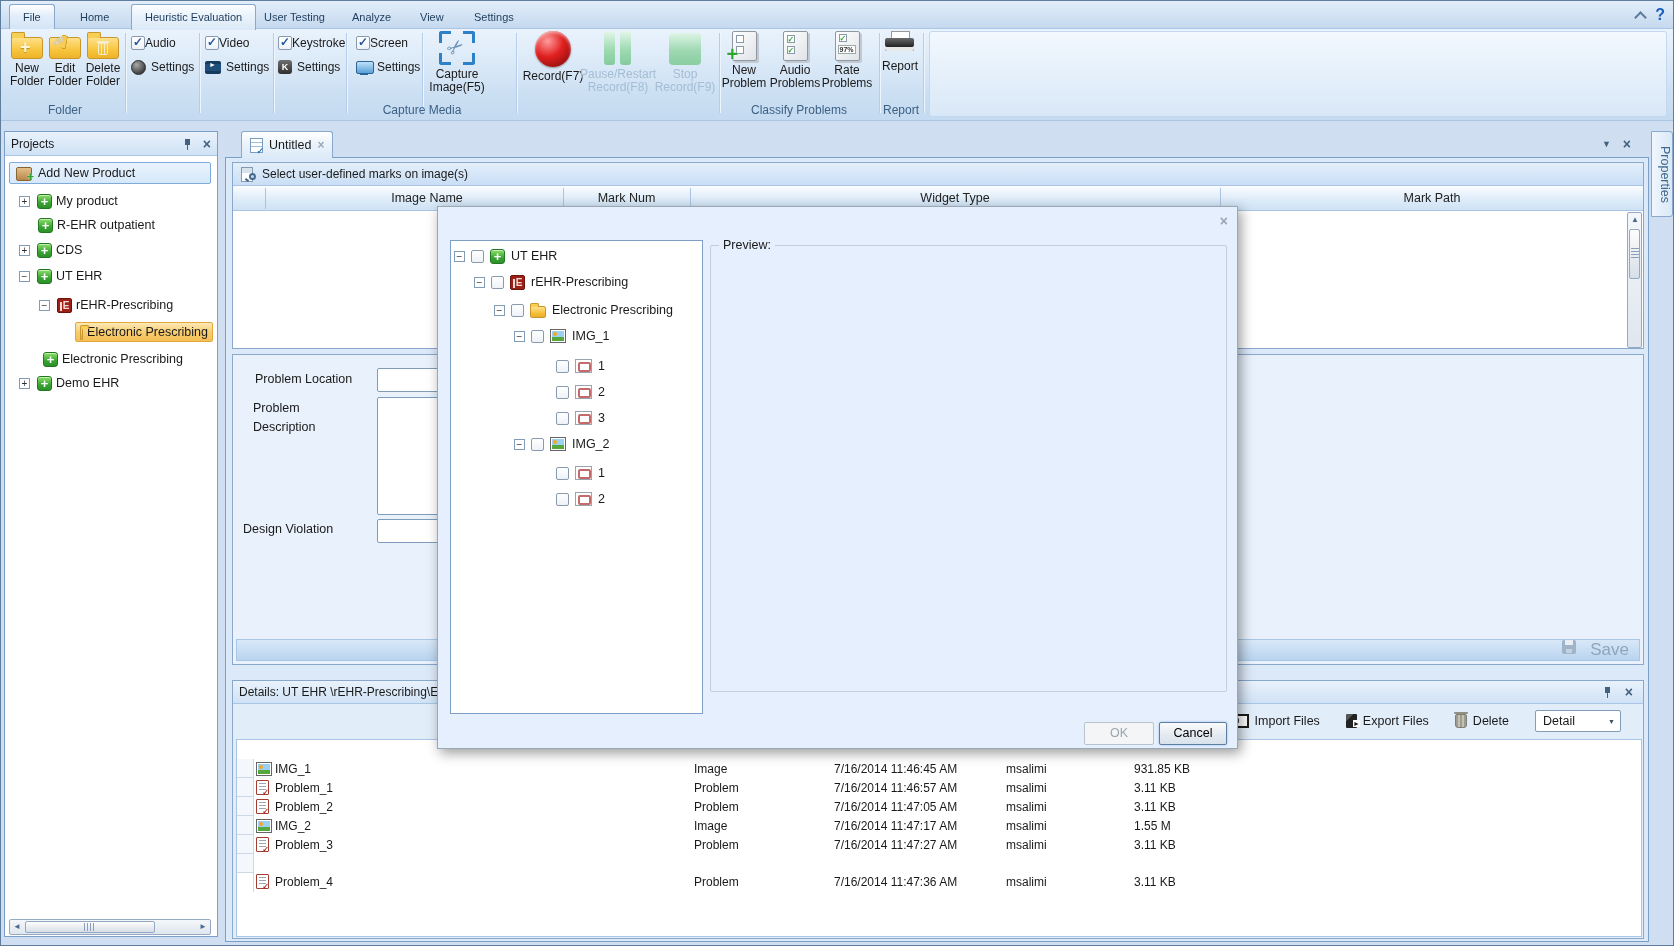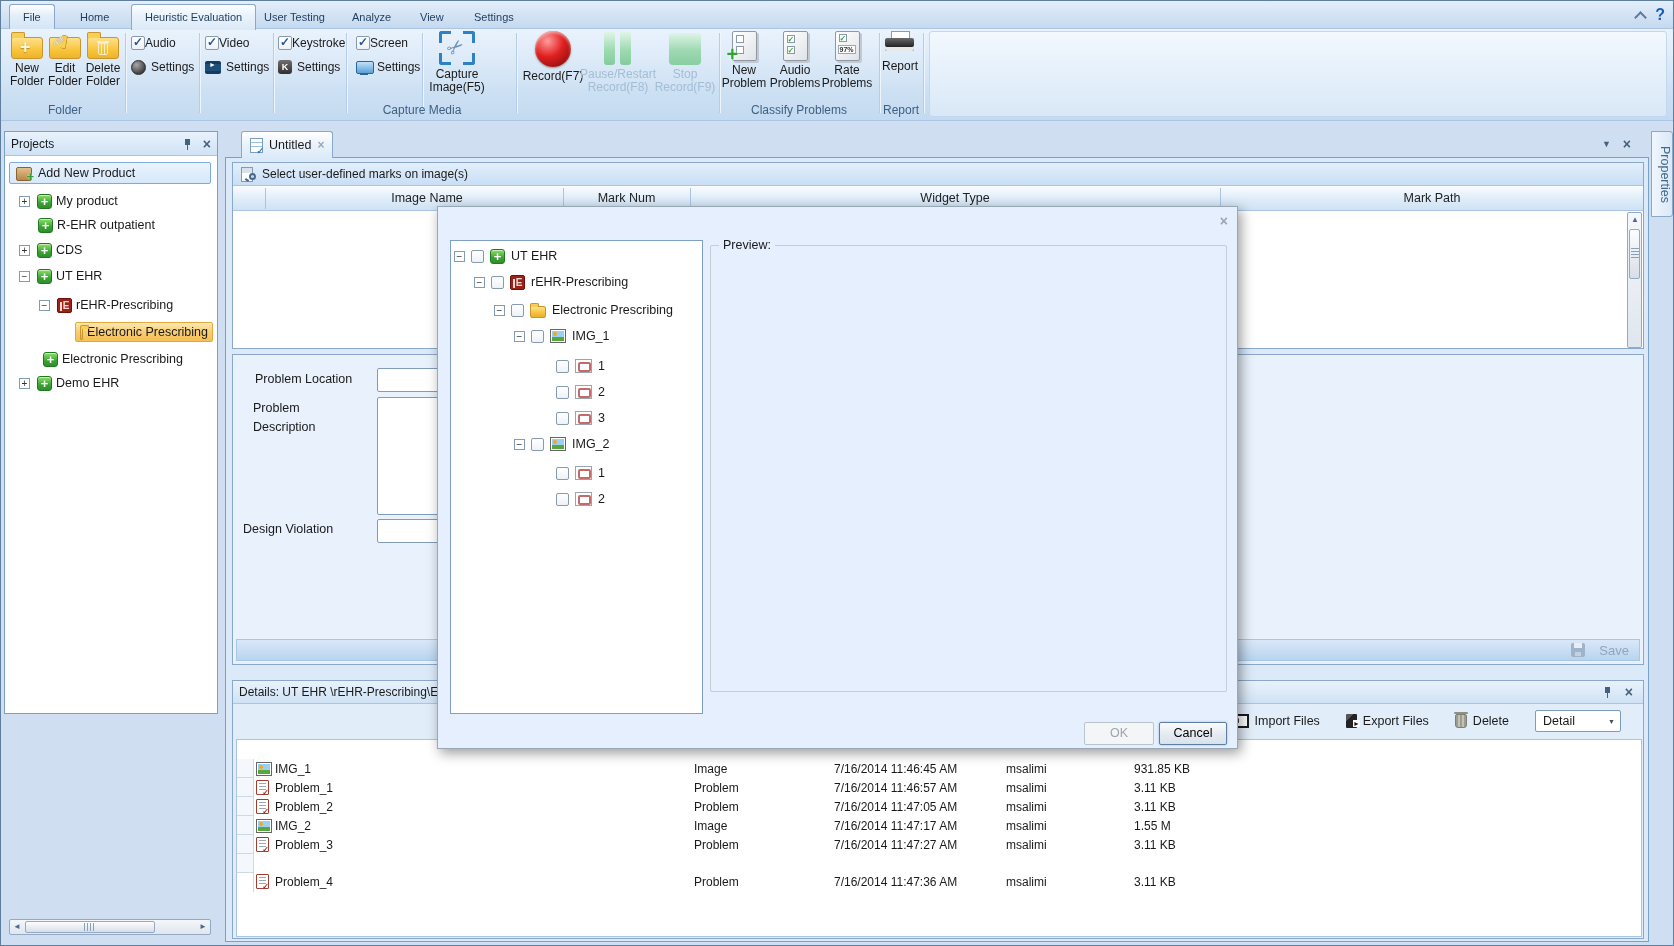--- a/index.html
+++ b/index.html
@@ -145,21 +145,21 @@
   .ico-save::after { content:""; position:absolute; left:4px; bottom:1px; width:6px; height:4px; background:#c3d2e0; }
 
   .expander { width:11px; height:11px; background:#fff; border:1px solid #839bb5; font-size:10px; line-height:9px;
     text-align:center; color:#333; display:inline-block; }
   .exp-plus::before { content:"+"; }
   .exp-minus::before { content:"\2212"; }
 
   
   .panel-hdr { background:linear-gradient(#e9f2fc,#cfe2f5); border-bottom:1px solid #aac6e4;
     display:flex; align-items:center; padding:0 6px; color:#1a1a1a; }
-  .projects { position:absolute; left:3px; top:130px; width:214px; height:583px; background:#fff;
+  .projects { position:absolute; left:3px; top:130px; width:214px; height:806px; background:#fff;
     border:1px solid #7ba0c8; }
   .projects .panel-hdr { position:absolute; left:0; top:0; right:0; height:24px; }
   .tree-item { position:absolute; display:flex; align-items:center; gap:4px; font-size:12.5px; height:20px; cursor:pointer; white-space:nowrap; }
   .addnew { position:absolute; left:4px; top:30px; width:202px; height:22px; display:flex; align-items:center; gap:6px;
     background:linear-gradient(#eaf3fd,#d5e8fa); border:1px solid #7fabdc; border-radius:2px; padding:0 6px; font-size:12.5px; cursor:pointer; }
   .sel-orange { background:linear-gradient(#fce9b6,#f8cd71 50%,#f5bf55); border:1px solid #e3a83d; border-radius:2px; }
 
   
   .sb { background:linear-gradient(#f4f7fa,#dfe6ee); border:1px solid #93a9c4; border-radius:2px; position:absolute; }
   .sb .arr { position:absolute; color:#4c6a8f; font-size:8px; line-height:14px; text-align:center; width:14px; height:14px; cursor:pointer; }
@@ -185,21 +185,21 @@
   .th { position:absolute; top:0; height:25px; line-height:25px; text-align:center; font-size:12.5px; color:#222; cursor:pointer; }
   .thdiv { position:absolute; top:2px; width:1px; height:21px; background:#aac4e0; }
   .marks .tbody { position:absolute; left:0; top:48px; right:0; bottom:0; background:#fff; }
 
   .formbox { position:absolute; left:6px; top:196px; width:1412px; height:311px; border:1px solid #8aa8cc; background:#e8f1fc; }
   .flabel { position:absolute; font-size:12.5px; color:#1a1a1a; }
   .tinput { position:absolute; background:#fff; border:1px solid #7f9db9; border-radius:2px; padding:2px 4px;
     font-family:"Liberation Sans",sans-serif; font-size:12px; }
   .savebar { position:absolute; left:3px; bottom:3px; width:1404px; height:22px;
     background:linear-gradient(#d9e8f8,#b9d4ef); border:1px solid #a9c6e4; display:flex; justify-content:flex-end; align-items:center; padding:0 10px; }
-  .savebtn { display:flex; align-items:flex-start; gap:14px; color:#8fa6bd; font-size:13px; cursor:default; }
+  .savebtn { display:flex; align-items:flex-start; gap:14px; color:#8fa6bd; font-size:17px; cursor:default; }
 
   .details { position:absolute; left:6px; top:522px; width:1412px; height:259px; border:1px solid #8aa8cc; background:#e2edfa; }
   .details .panel-hdr { position:absolute; left:0; top:0; right:0; height:23px; }
   .dtoolbar { position:absolute; left:0; top:23px; right:0; height:34px; display:flex; align-items:center; justify-content:flex-end; gap:26px; padding-right:22px; }
   .toolbtn { display:flex; align-items:center; gap:6px; cursor:pointer; font-size:12.5px; }
   .combo { position:relative; width:86px; height:22px; background:#fff; border:1px solid #7f9db9; border-radius:2px;
     font-size:12.5px; line-height:20px; padding-left:7px; cursor:pointer; }
   .combo::after { content:"\25BC"; position:absolute; right:5px; top:1px; font-size:7px; color:#404f5e; }
   .dlist { position:absolute; left:3px; top:58px; width:1406px; height:198px; background:#fff; border:1px solid #a9c6e4; }
   .dl-row { position:absolute; height:19px; display:flex; align-items:center; cursor:pointer; }

